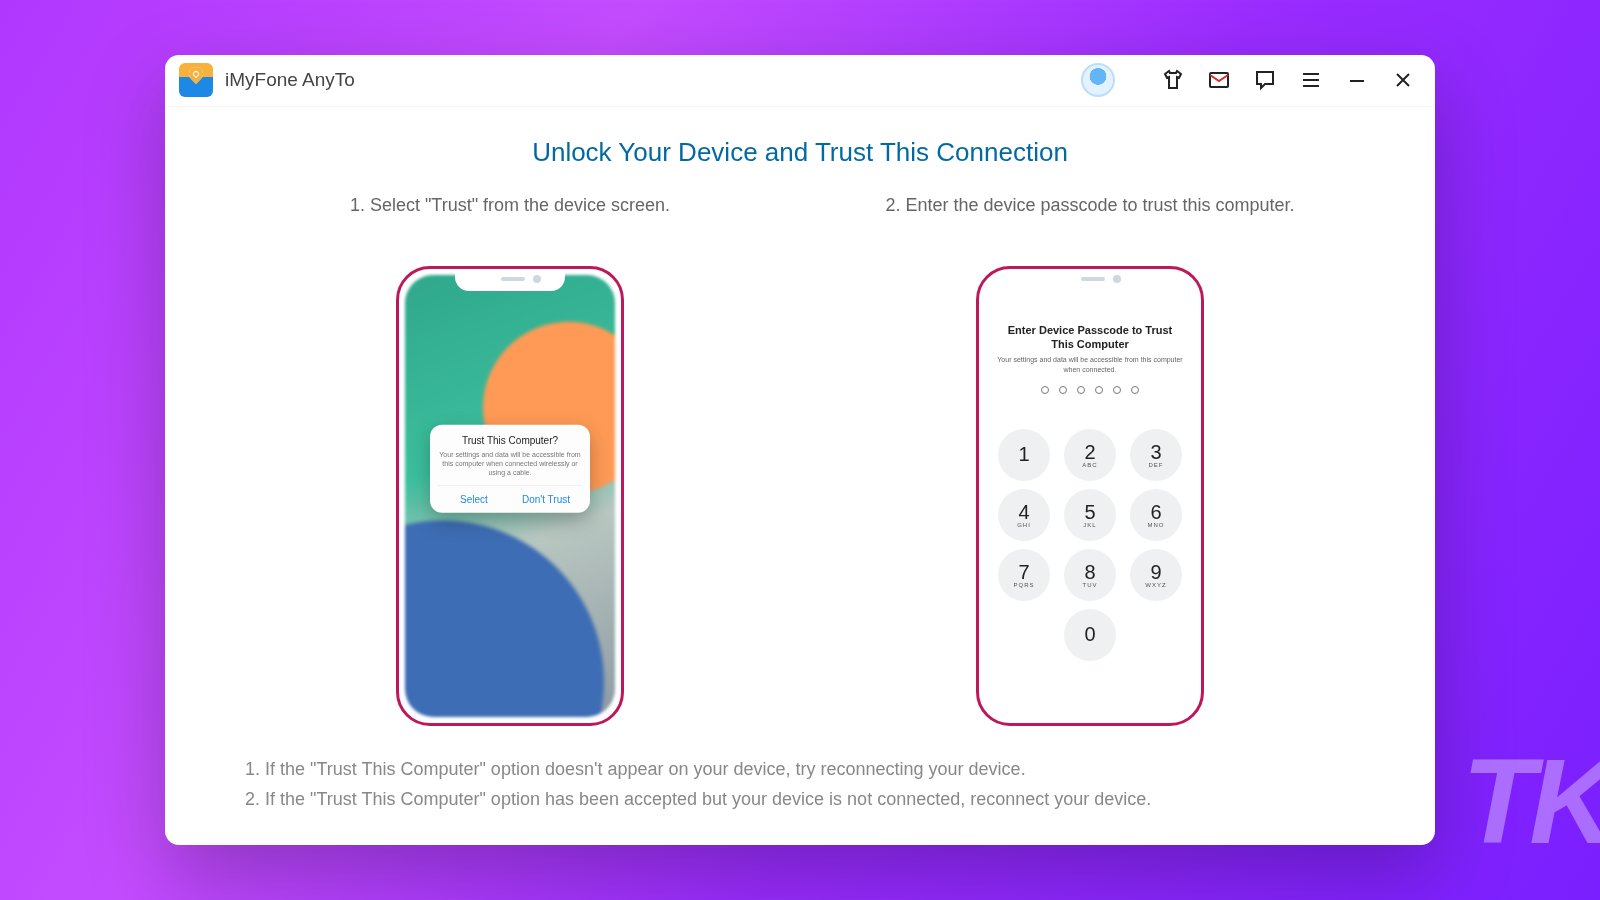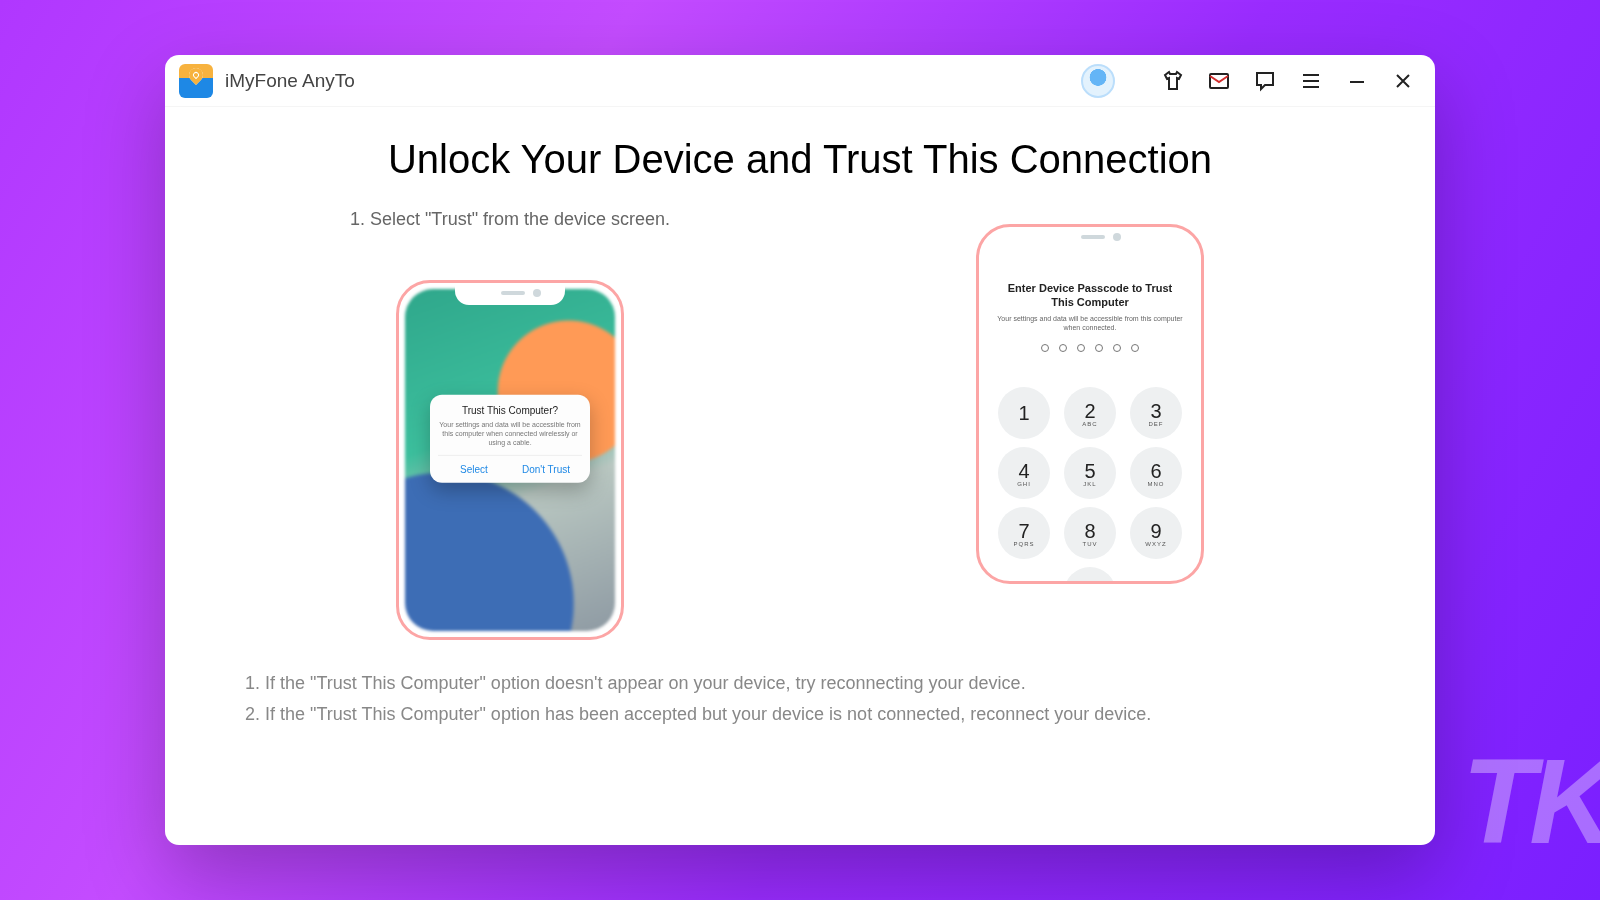--- a/index.html
+++ b/index.html
@@ -40,26 +40,26 @@
     width:36px; height:36px; display:flex; align-items:center; justify-content:center;
     margin-left:10px; cursor:pointer; color:#222;
   }
   .tb-btn svg { width:24px; height:24px; stroke:#222; fill:none; stroke-width:2; }
   .avatar {
     width:34px; height:34px; border-radius:50%;
     background:radial-gradient(circle at 50% 38%, #64b5f6 0 34%, #e3f2fd 36% 100%);
     border:2px solid #bbdefb; margin-right:30px;
   }
   .content { flex:1; padding:20px 40px 30px; }
-  .page-title { text-align:center; font-size:40px; color:#000000; font-weight:500; margin:10px 0 24px; }
+  .page-title { text-align:center; font-size:26px; color:#0369a1; font-weight:500; margin:10px 0 24px; }
   .cols { display:flex; justify-content:center; gap:120px; }
   .col { width:460px; display:flex; flex-direction:column; align-items:center; }
   .step-text { text-align:center; font-size:18px; color:#666; line-height:1.45; min-height:56px; }
   .phone {
-    margin-top:18px; width:228px; height:360px; border:3px solid #fca5a5; border-radius:34px;
+    margin-top:18px; width:228px; height:460px; border:3px solid #be185d; border-radius:34px;
     background:#fff; position:relative; overflow:hidden;
   }
   .notch {
     position:absolute; top:0; left:50%; transform:translateX(-50%);
     width:110px; height:22px; background:#fff; border-bottom-left-radius:14px; border-bottom-right-radius:14px;
     z-index:3;
   }
   .notch::after{content:"";position:absolute;left:46px;top:8px;width:24px;height:4px;background:#cfd8dc;border-radius:3px;}
   .notch::before{content:"";position:absolute;left:78px;top:6px;width:8px;height:8px;background:#cfd8dc;border-radius:50%;}
   .wallpaper {
@@ -152,20 +152,21 @@
             <div class="td-body">Your settings and data will be accessible from this computer when connected wirelessly or using a cable.</div>
             <div class="td-row">
               <div class="td-btn">Select</div>
               <div class="td-btn dt">Don't Trust</div>
             </div>
           </div>
         </div>
       </div>
 
       <div class="col">
+        <div class="step-text">2. Enter the device passcode to trust this computer.</div>
         <div class="phone white">
           <div class="notch"></div>
           <div class="wallpaper"></div>
           <div class="passcode-head">
             <div class="pc-title">Enter Device Passcode to Trust This Computer</div>
             <div class="pc-sub">Your settings and data will be accessible from this computer when connected.</div>
             <div class="dots">
               <div class="dot"></div>
               <div class="dot"></div>
               <div class="dot"></div>

